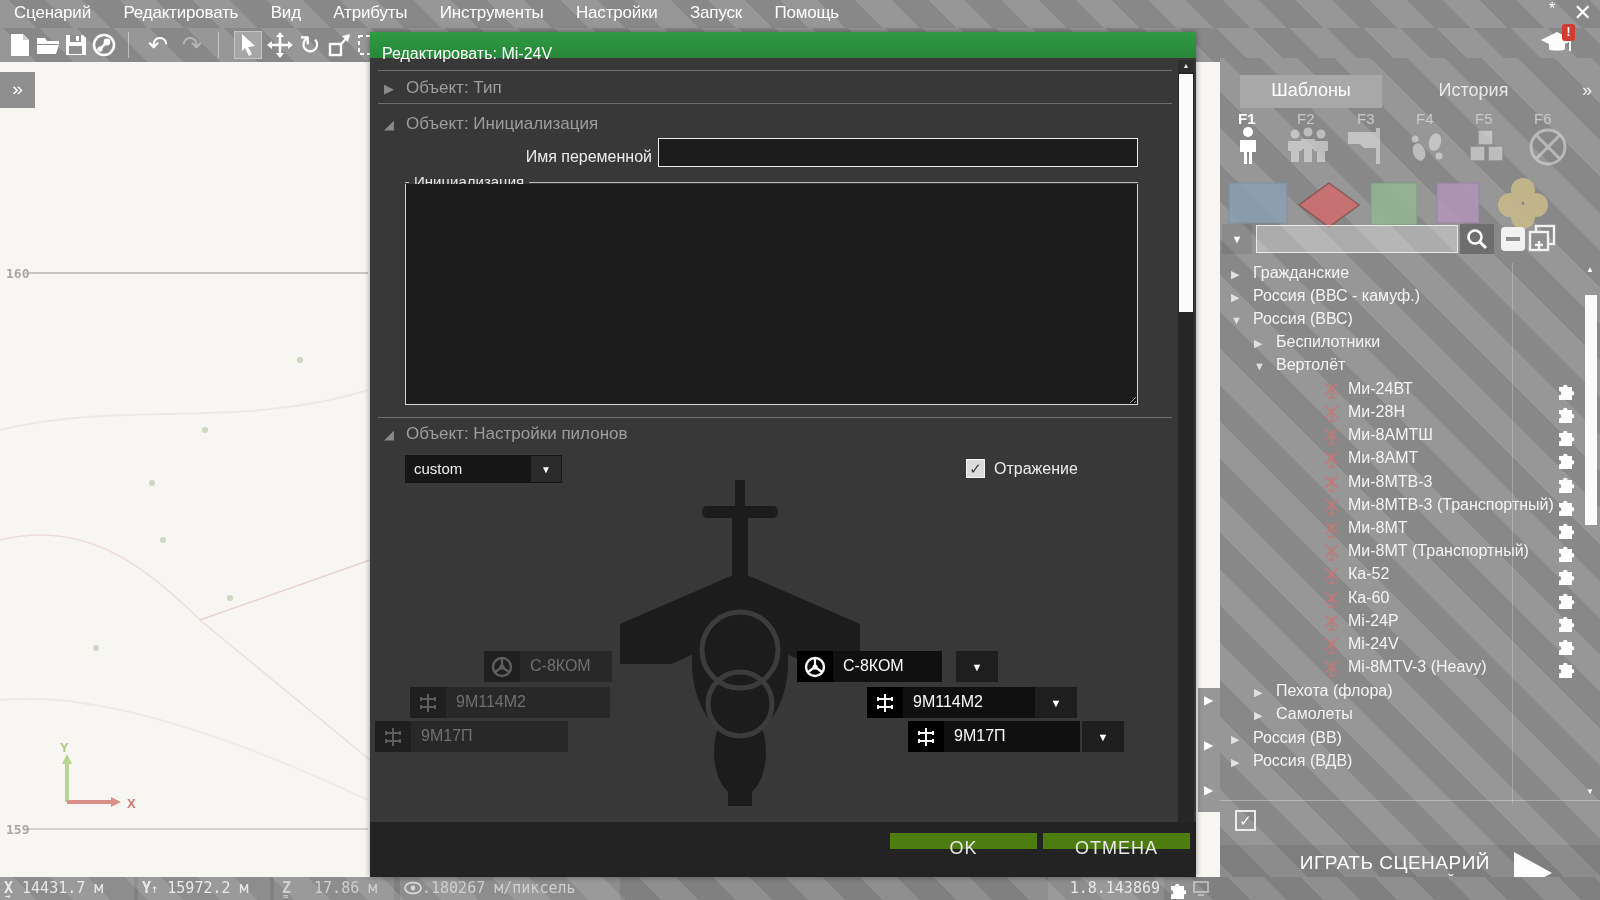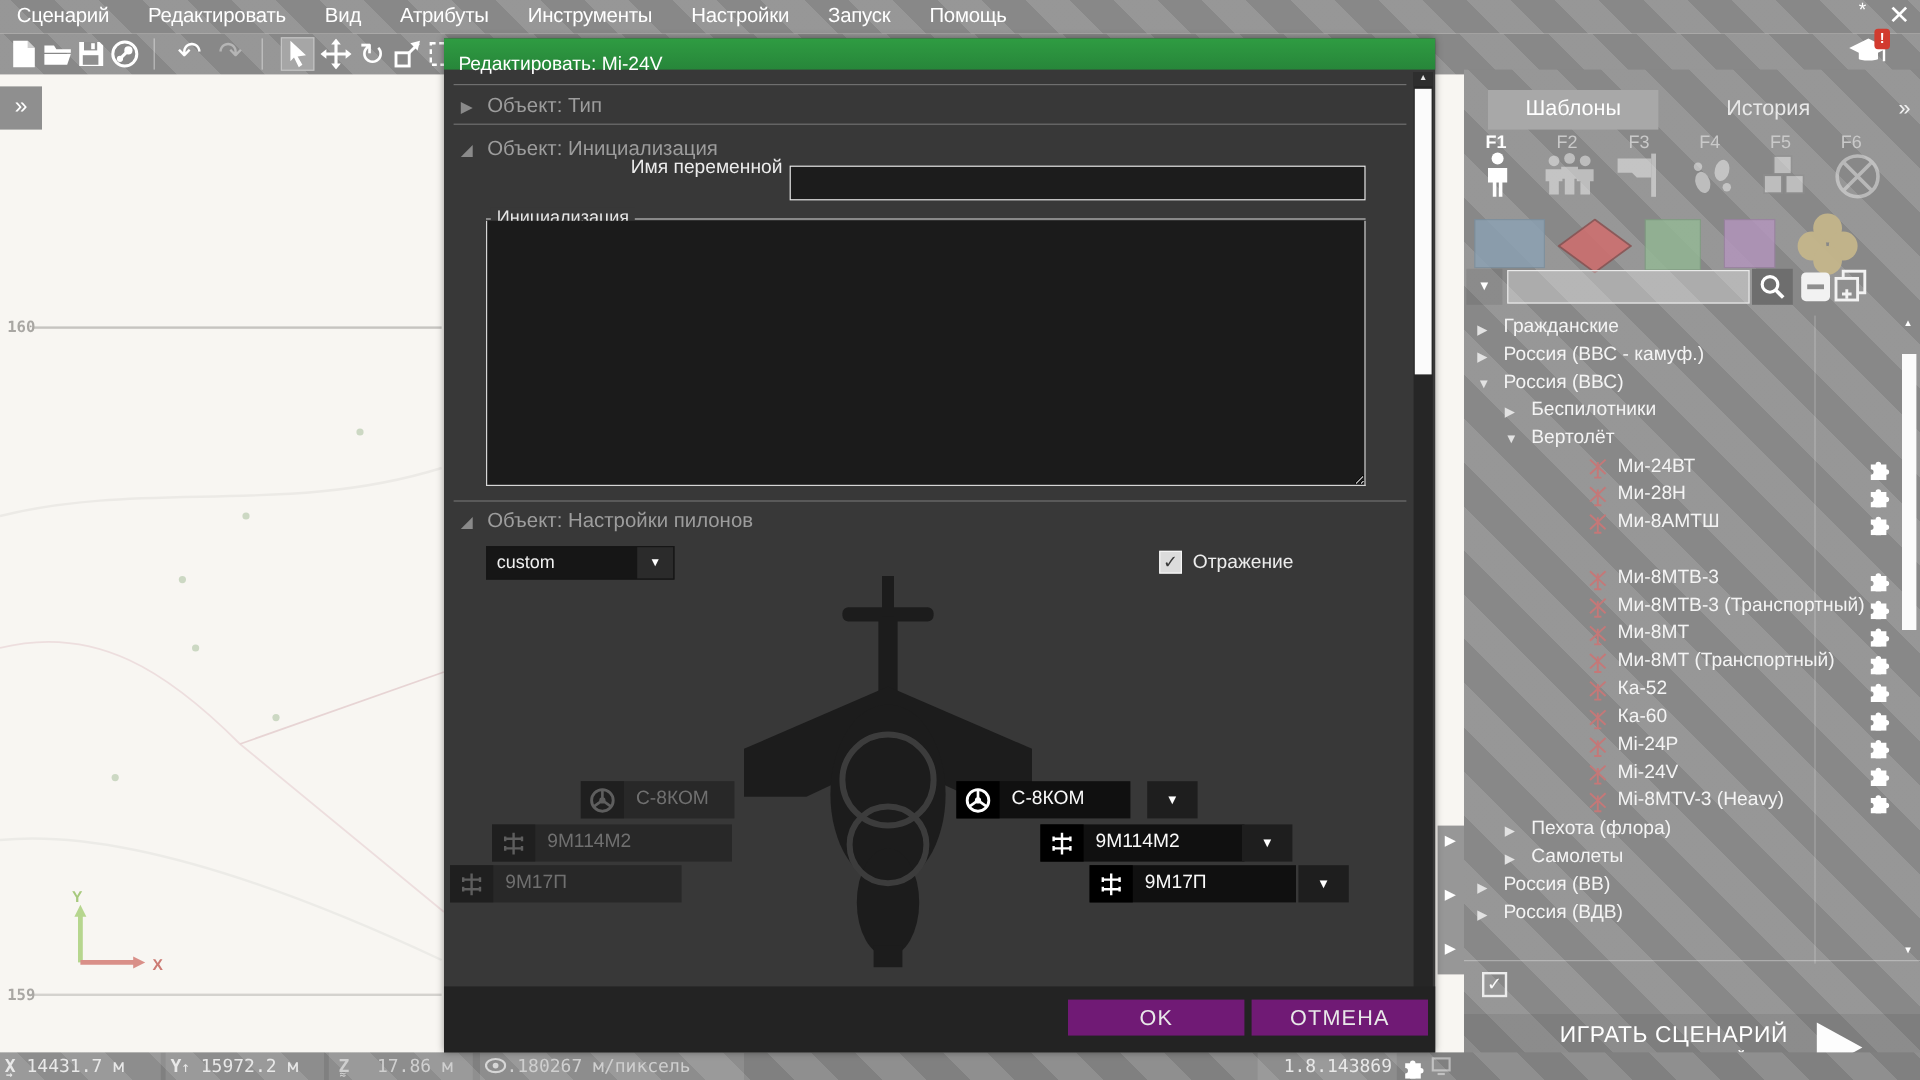--- a/index.html
+++ b/index.html
@@ -72,21 +72,21 @@
   .pyl .pyl-tx { font-size:16px; padding:6px 0 0 10px; }
   .pyl.off { background:rgba(38,38,38,0.85); }
   .pyl.off .pyl-ic { background:rgba(22,22,22,0.5); }
   .pyl.off .pyl-tx { color:#707070; }
   .pyl.on { background:#101010; }
   .pyl.on .pyl-ic { background:#000; }
   .pyl.on .pyl-tx { color:#fafafa; }
   .pyl-dd { position:absolute; width:42px; height:31px; background:#1e1e1e; color:#fff; font-size:11px;
     display:flex; align-items:center; justify-content:center; }
   #dlg-footer { left:0; top:790px; width:826px; height:55px; background:#232323; }
-  .dlg-btn { position:absolute; top:11px; width:147px; height:30px; background:#701a75; color:#e9e9e9;
+  .dlg-btn { position:absolute; top:11px; width:147px; height:16px; background:#4d7c0f; color:#e9e9e9;
     font-size:18px; text-align:center; line-height:30px; letter-spacing:1px; }
 
   
   #sidebar { left:1220px; top:58px; width:380px; height:842px; z-index:25; }
   .side-tab { position:absolute; top:17px; height:33px; color:#e8e8e8; font-size:18px; text-align:center;
     padding-top:5px; }
   .side-tab.active { background:#a8a8a8; color:#fff; }
   #tabs-more { position:absolute; right:8px; top:22px; color:#f0f0f0; font-size:18px; }
   .fkey { position:absolute; top:52px; font-size:15px; color:#c9c9c9; }
   .fkey.active { color:#fff; font-weight:bold; }
@@ -278,21 +278,21 @@
 
   <div class="dlg-sep" style="top:38px;"></div>
   <div class="section-head" style="left:14px; top:46px;">
     <span class="tri">▶</span><span>Объект: Тип</span>
   </div>
   <div class="dlg-sep" style="top:71px;"></div>
 
   <div class="section-head" style="left:14px; top:82px;">
     <span class="tri">◢</span><span>Объект: Инициализация</span>
   </div>
-  <div class="abs dlg-label" style="left:145px; top:99px; width:137px; text-align:right;">Имя переменной</div>
+  <div class="abs dlg-label" style="left:145px; top:116px; width:137px; text-align:right;">Имя переменной</div>
   <input class="dlg-input" style="left: 288px; top: 106px; width: 480px; height: 29px;" value="">
   <div id="init-group" class="abs">
     <div id="init-group-label">Инициализация</div>
     <textarea id="init-textarea" style=""></textarea>
   </div>
 
   <div class="dlg-sep" style="top:385px;"></div>
   <div class="section-head" style="left:14px; top:392px;">
     <span class="tri">◢</span><span>Объект: Настройки пилонов</span>
   </div>
@@ -606,20 +606,34 @@
               <line x1="15" y1="2" x2="2" y2="14"></line>
               <line x1="8.5" y1="4" x2="8.5" y2="17"></line>
               <line x1="5.5" y1="17" x2="11.5" y2="17"></line>
             </g>
           </svg></span>
         <span class="tlabel">Ми-8АМТШ</span>
         <span class="tpuzzle"><svg width="19" height="19">
             <path d="M3,6 h4 a2.3,2.3 0 1 1 4.6,0 h4.4 v4 a2.3,2.3 0 1 1 0,4.6 v4.4 h-4.4 a2.3,2.3 0 1 1 -4.6,0 h-4 v-4.4 a2.3,2.3 0 1 0 0,-4.6 z" fill="#fff"></path>
           </svg></span>
       </div>
+    <div class="trow lv2" style="top:185px;">
+        <span class="theli"><svg width="17" height="19">
+            <g stroke="#c57878" stroke-width="1.6">
+              <line x1="2" y1="2" x2="15" y2="14"></line>
+              <line x1="15" y1="2" x2="2" y2="14"></line>
+              <line x1="8.5" y1="4" x2="8.5" y2="17"></line>
+              <line x1="5.5" y1="17" x2="11.5" y2="17"></line>
+            </g>
+          </svg></span>
+        <span class="tlabel">Ми-8АМТ</span>
+        <span class="tpuzzle"><svg width="19" height="19">
+            <path d="M3,6 h4 a2.3,2.3 0 1 1 4.6,0 h4.4 v4 a2.3,2.3 0 1 1 0,4.6 v4.4 h-4.4 a2.3,2.3 0 1 1 -4.6,0 h-4 v-4.4 a2.3,2.3 0 1 0 0,-4.6 z" fill="#fff"></path>
+          </svg></span>
+      </div>
     <div class="trow lv2" style="top:209px;">
         <span class="theli"><svg width="17" height="19">
             <g stroke="#c57878" stroke-width="1.6">
               <line x1="2" y1="2" x2="15" y2="14"></line>
               <line x1="15" y1="2" x2="2" y2="14"></line>
               <line x1="8.5" y1="4" x2="8.5" y2="17"></line>
               <line x1="5.5" y1="17" x2="11.5" y2="17"></line>
             </g>
           </svg></span>
         <span class="tlabel">Ми-8МТВ-3</span>

